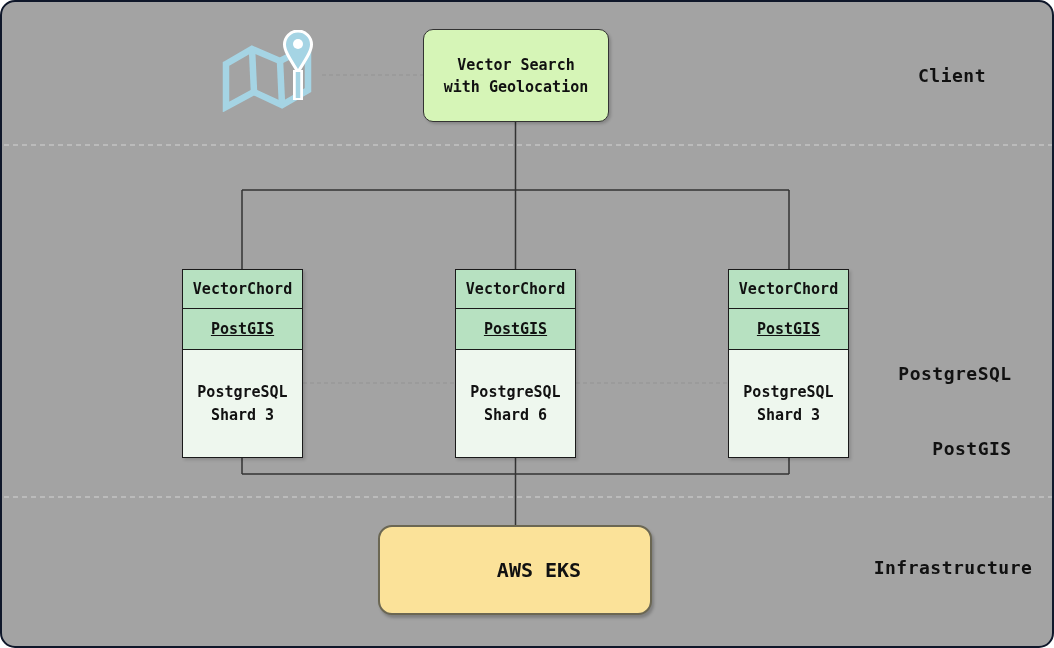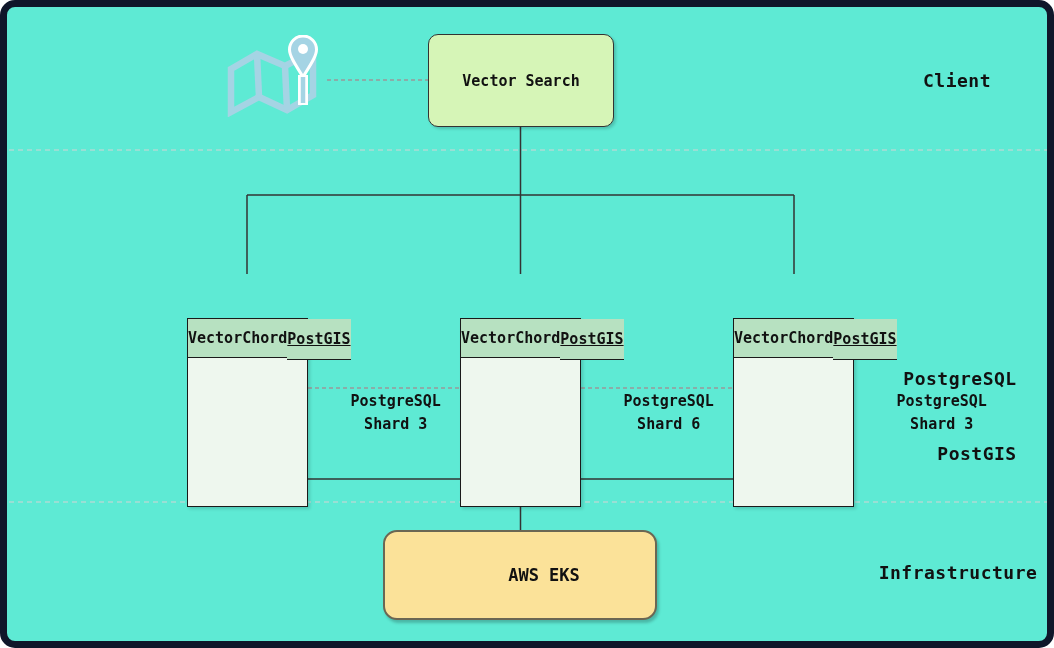--- a/index.html
+++ b/index.html
@@ -3,22 +3,22 @@
 <meta charset="utf-8">
 <style>
   html, body { margin: 0; padding: 0; background: #ffffff; }
   * { box-sizing: border-box; }
   body { font-family: "DejaVu Sans Mono", "Liberation Mono", monospace; color: #111111; }
 
   .canvas {
     position: relative;
     width: 1054px;
     height: 648px;
-    background: #5eead4;
-    border: 7px solid #0f172a;
+    background: #a3a3a3;
+    border: 2px solid #0f172a;
     border-radius: 15px;
     overflow: hidden;
   }
 
   svg.wires {
     position: absolute;
     inset: 0;
     width: 1054px;
     height: 648px;
     z-index: 1;
@@ -37,30 +37,30 @@
     font-size: 15px; font-weight: bold; line-height: 22px;
     text-align: center;
   }
 
   .infra-node {
     left: 376px; top: 523px; width: 274px; height: 90px;
     background: #fbe299;
     border: 2px solid #6b6753;
     border-radius: 14px;
     box-shadow: 2px 3px 3px rgba(0,0,0,0.22);
-    font-size: 17px; font-weight: bold; padding-left: 48px;
+    font-size: 20px; font-weight: bold; padding-left: 48px;
   }
 
   .shard-box {
     position: absolute; z-index: 2;
     top: 267px; width: 121px; height: 189px;
     background: #eef7ee;
     border: 1.5px solid #1a1a1a;
     box-shadow: 2px 2px 3px rgba(0,0,0,0.15);
-    display: flex; flex-direction: row; margin-top: 44px;
+    display: flex; flex-direction: column;
   }
   .shard-box.s1 { left: 180px; }
   .shard-box.s2 { left: 453px; }
   .shard-box.s3 { left: 726px; }
 
   .layer {
     flex: 0 0 auto;
     display: flex; align-items: center; justify-content: center;
     background: #b7e1c1;
     border-bottom: 1.5px solid #1a1a1a;
@@ -128,20 +128,21 @@
 
       <line x1="76" y1="40" x2="76" y2="70" stroke="#ffffff" stroke-width="10"></line>
       <path d="M76 1 C68.5 1 62.5 7 62.5 14.5 C62.5 21 68 29 76 42 C84 29 89.5 21 89.5 14.5 C89.5 7 83.5 1 76 1 Z" fill="#a5d4e4" stroke="#ffffff" stroke-width="3"></path>
       <line x1="76" y1="42" x2="76" y2="68" stroke="#a5d4e4" stroke-width="4.5"></line>
       <circle cx="76" cy="14" r="5" fill="#ffffff"></circle>
     </svg>
   </div>
 
   <div class="node client-node">
     <span>Vector Search</span>
+    <span>with Geolocation</span>
   </div>
 
   <div class="shard-box s1">
     <div class="layer l1">VectorChord</div>
     <div class="layer l2">PostGIS</div>
     <div class="shard-name">
       <span>PostgreSQL</span>
       <span>Shard 3</span>
     </div>
   </div>

